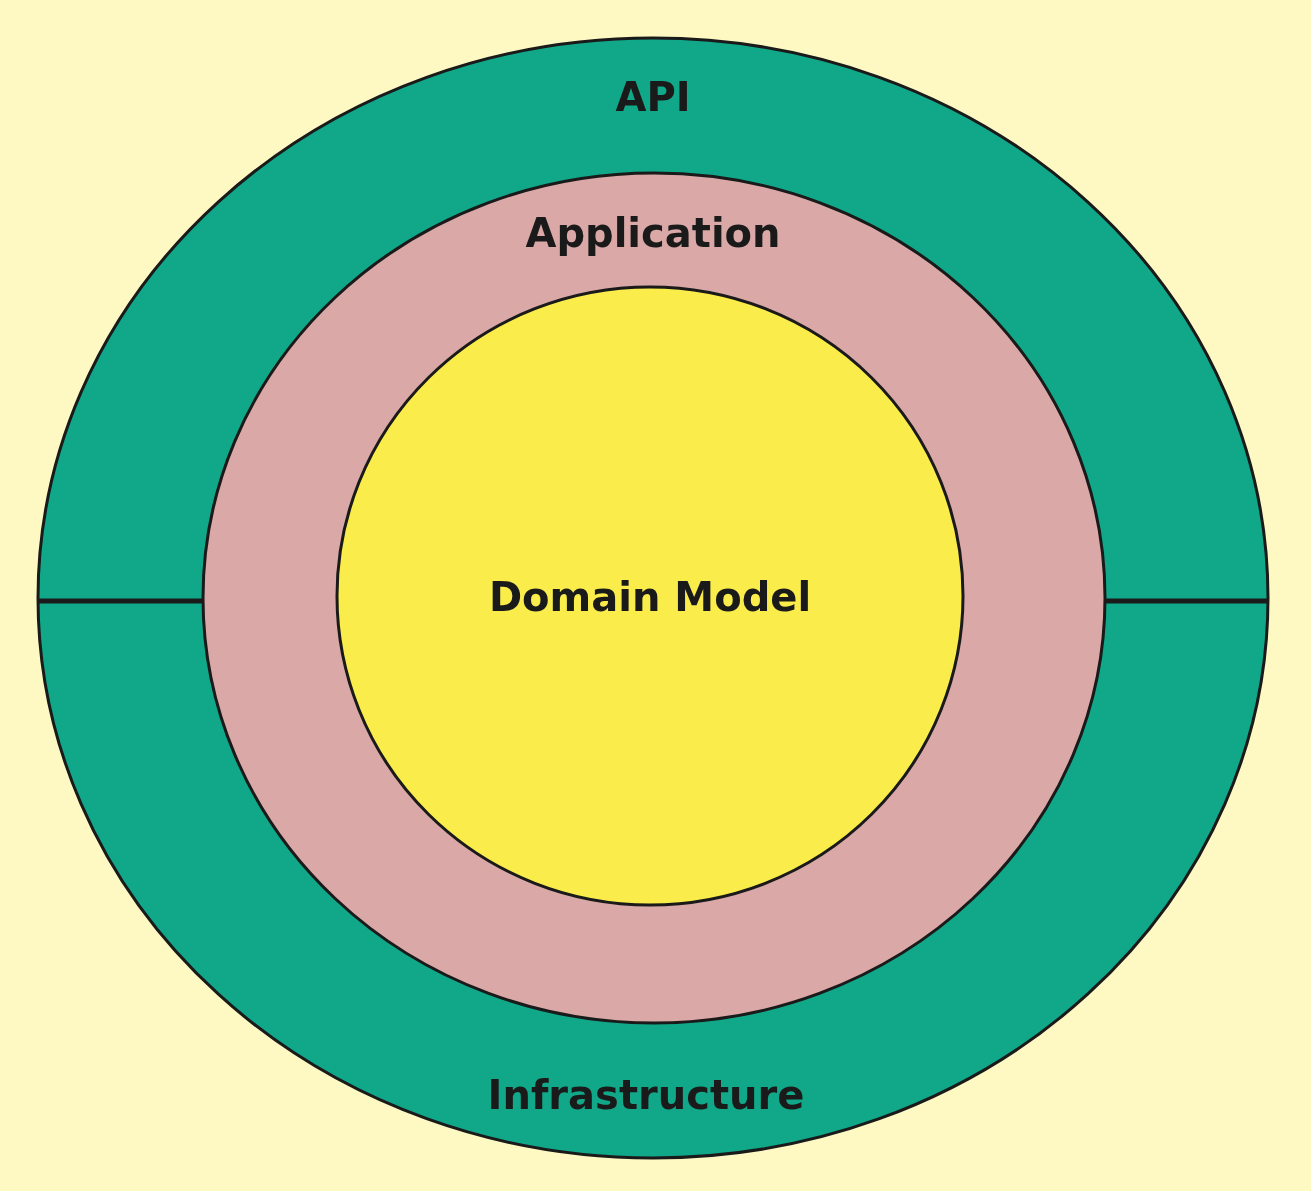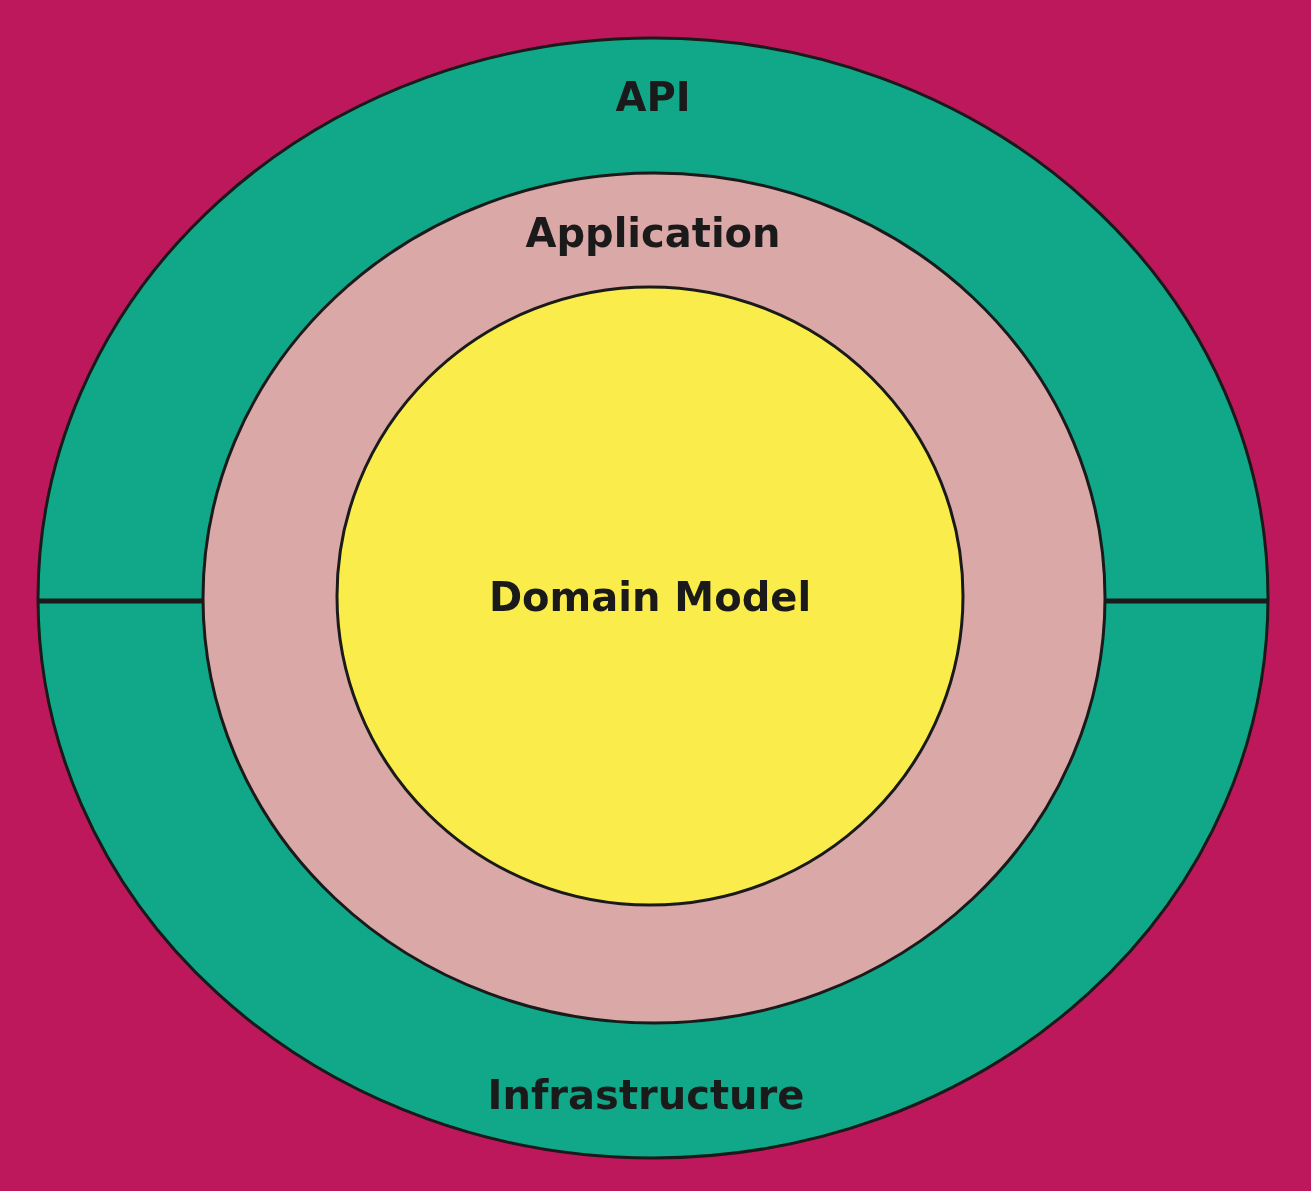--- a/index.html
+++ b/index.html
@@ -10,21 +10,21 @@
   body {
     width: 1311px;
     height: 1191px;
     overflow: hidden;
     font-family: "DejaVu Sans", "Liberation Sans", sans-serif;
   }
   #diagram-root {
     position: relative;
     width: 1311px;
     height: 1191px;
-    background: #be185d;
+    background: #fef9c3;
   }
   #onion-svg {
     position: absolute;
     top: 0;
     left: 0;
     width: 1311px;
     height: 1191px;
     display: block;
   }
   .ring-label {

